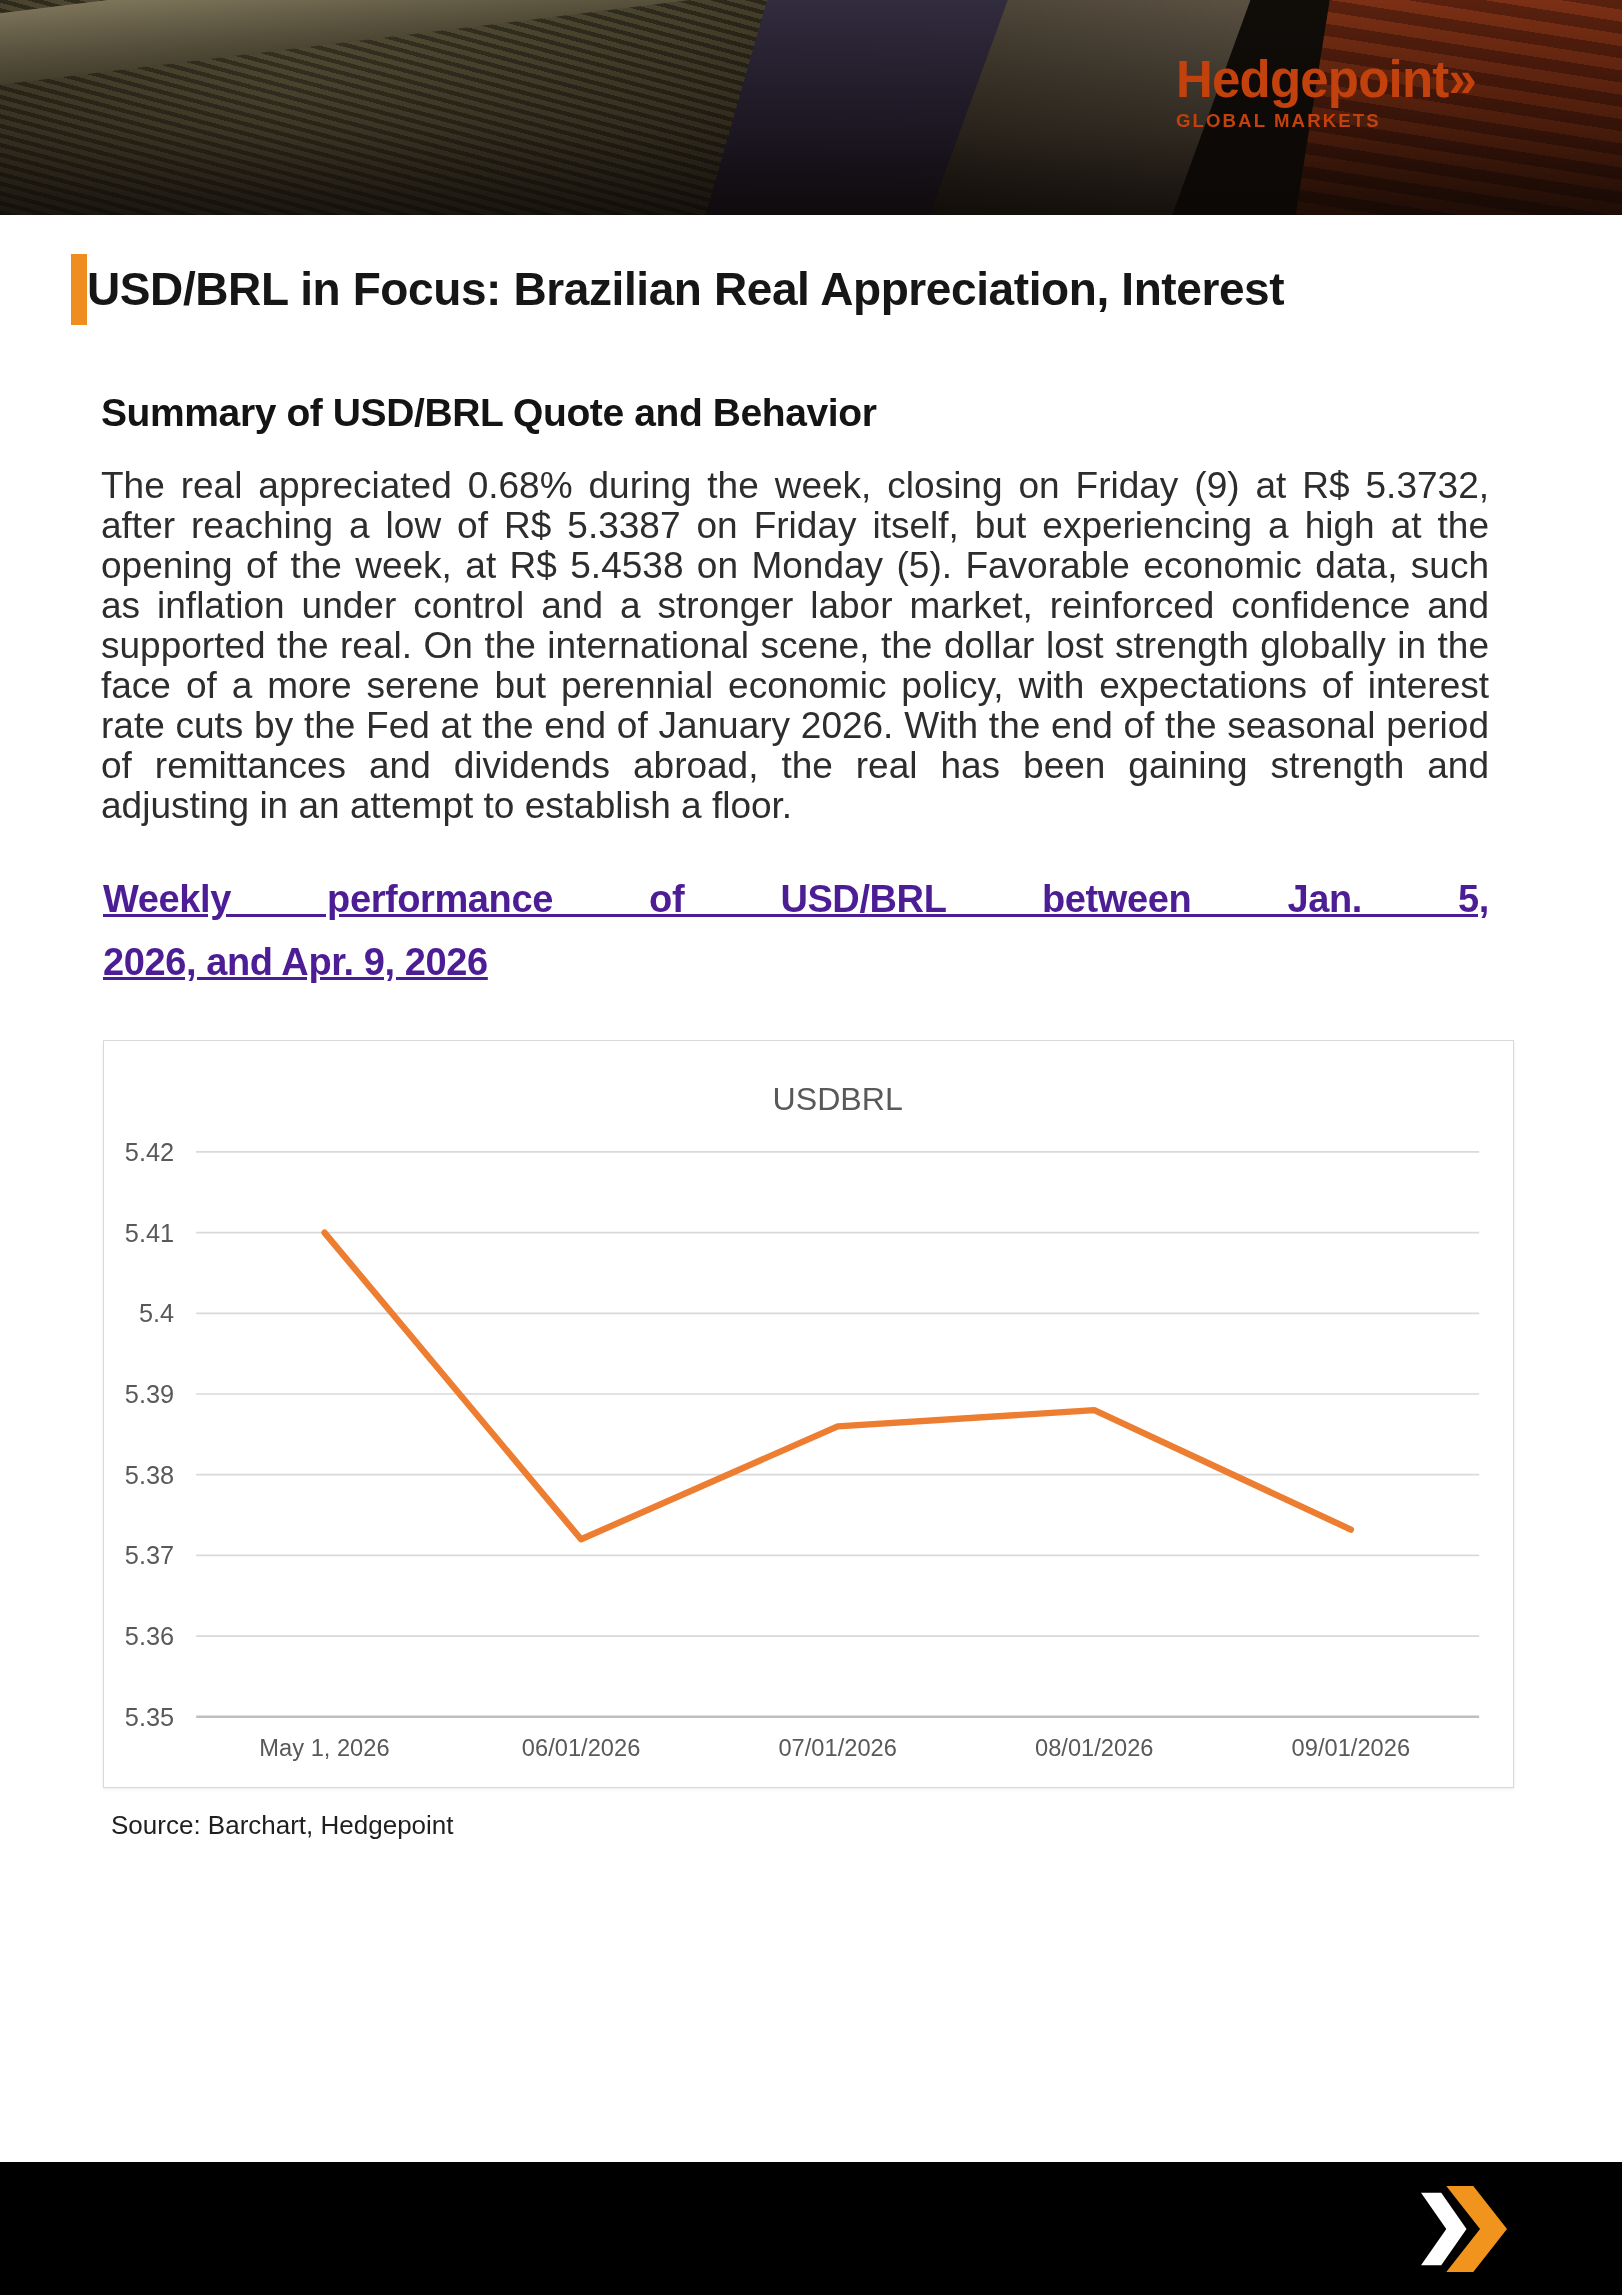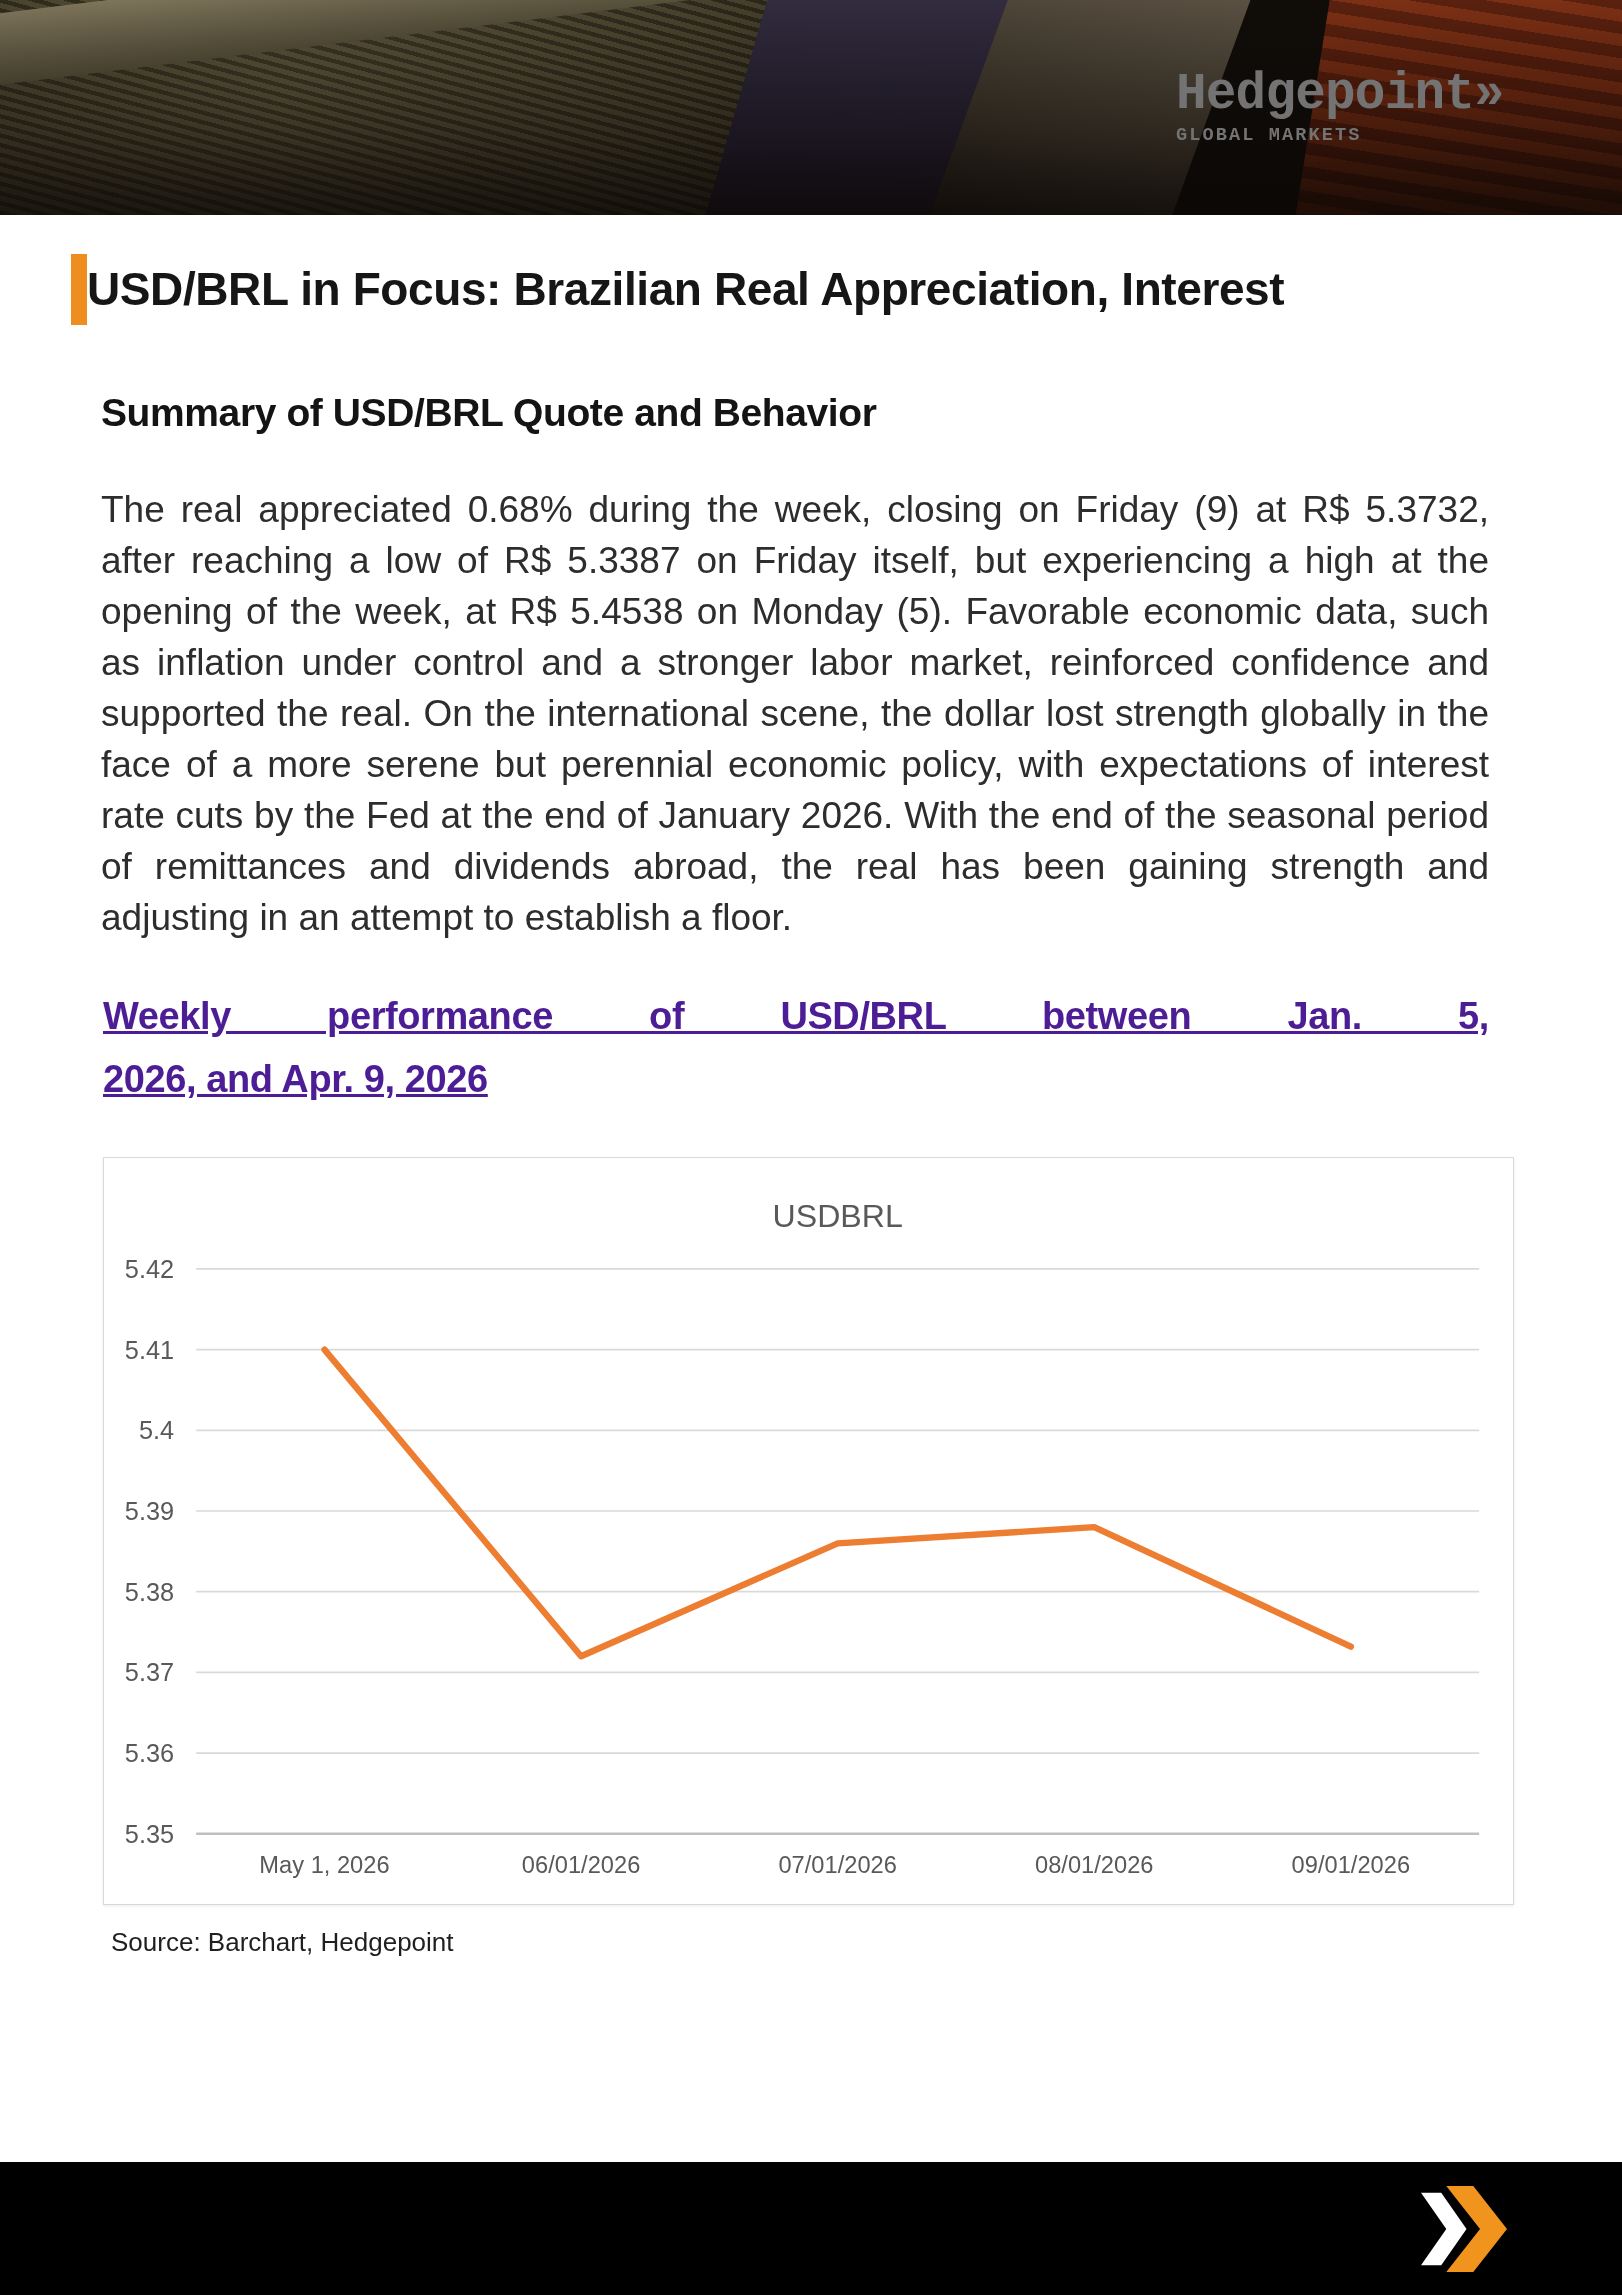--- a/index.html
+++ b/index.html
@@ -19,29 +19,29 @@
   .hero .note-purple{position:absolute;left:743px;top:-76px;width:363px;height:372px;transform:rotate(16deg);
     background:linear-gradient(165deg,#474057 0%,#332c44 45%,#181224 100%);}
   .hero .note-pale{position:absolute;left:972px;top:-59px;width:228px;height:355px;transform:rotate(20deg);
     background:linear-gradient(180deg,#6e6352 0%,#4a4234 60%,#29241b 100%);}
   .hero .note-red{position:absolute;left:1314px;top:-76px;width:372px;height:380px;transform:rotate(9deg);
     background:
       repeating-linear-gradient(0deg, rgba(0,0,0,0.20) 0 12px, rgba(255,120,40,0.12) 12px 24px),
       linear-gradient(170deg,#93381a 0%,#7c2a12 45%,#3e1406 100%);}
   .hero .shade{position:absolute;inset:0;
     background:linear-gradient(180deg, rgba(8,5,3,0.18) 0%, rgba(8,5,3,0.48) 60%, rgba(10,6,4,0.80) 100%);}
-  .brand{position:absolute;left:1176px;top:69px;color:#737373;line-height:1;font-family:Liberation Mono, monospace;}
+  .brand{position:absolute;left:1176px;top:54px;color:#c2410c;line-height:1;}
   .brand-name{font-weight:bold;font-size:51px;letter-spacing:-0.8px;}
   .brand-tag{font-weight:bold;font-size:18.6px;letter-spacing:2.1px;margin-top:6.8px;}
 
   
   .title-block{margin:39px 101px 0 71px;border-left:16px solid #EE8E1E;}
   .title-line{font-weight:bold;font-size:46px;line-height:71px;letter-spacing:-0.4px;color:#161616;}
   .section-heading{margin:66px 127px 0 101px;font-weight:bold;font-size:39px;color:#141414;letter-spacing:-0.4px;}
-  .body-text{margin:49px 133px 0 101px;font-size:37px;line-height:51px;color:#2d2d2d;text-align:justify;}
+  .body-text{margin:31px 133px 0 101px;font-size:37px;line-height:40px;color:#2d2d2d;text-align:justify;}
   .chart-heading{margin:42px 133px 0 103px;font-weight:bold;font-size:38px;line-height:63px;color:#4c1d95;letter-spacing:-0.4px;text-decoration:underline;}
   .chart-heading .j{text-align:justify;text-align-last:justify;}
 
   
   .chart-card{margin:46px 0 0 103px;width:1411px;height:748px;background:#ffffff;
     border:1.7px solid #D9D9D9;box-sizing:border-box;box-shadow:0 1.7px 3.4px rgba(0,0,0,0.08);}
   .chart-card svg{display:block;width:100%;height:100%;}
   svg text{font-family:"Liberation Sans",sans-serif;}
 
   .source-note{margin:22px 133px 0 111px;font-size:26px;color:#1f1f1f;}

